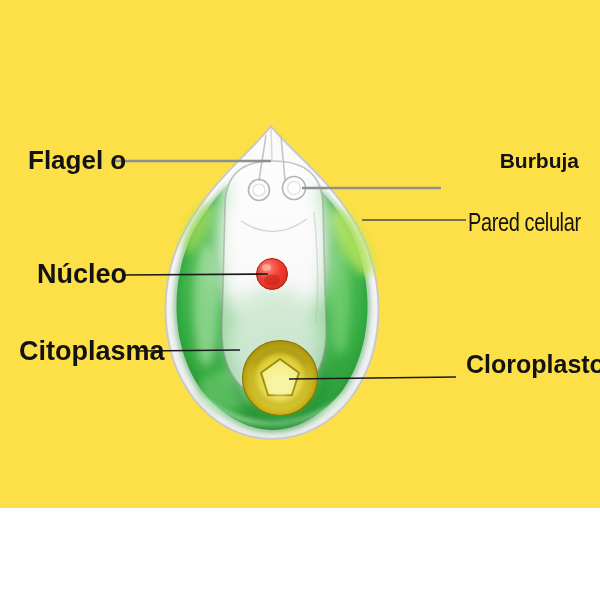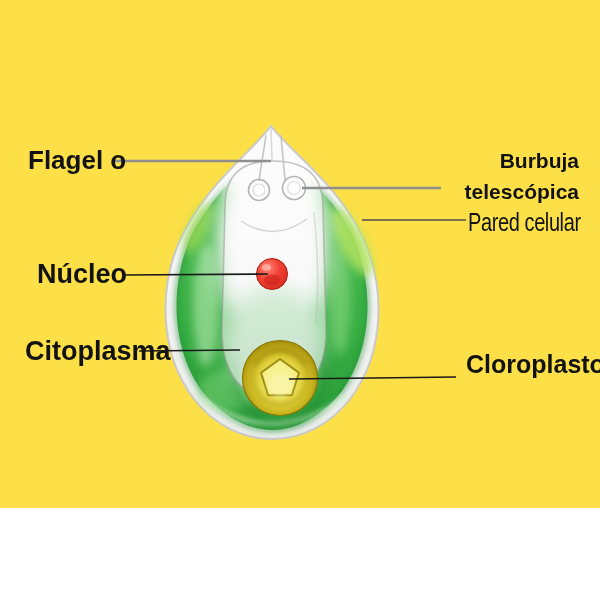--- a/index.html
+++ b/index.html
@@ -16,21 +16,21 @@
     position:absolute;
     font-weight:600;
     color:#121212;
     white-space:nowrap;
     line-height:1.0;
   }
   .lbl-flagelo{left:28px;top:147px;font-size:26px;}
   .lbl-burbuja{right:21px;top:145px;font-size:21px;text-align:right;line-height:31px;}
   .lbl-pared{left:468px;top:210px;font-size:25px;font-weight:400;transform:scaleX(0.8);transform-origin:left center;letter-spacing:-0.5px;}
   .lbl-nucleo{left:37px;top:261px;font-size:27px;}
-  .lbl-citoplasma{left:25px;top:338px;font-size:27px;}
+  .lbl-citoplasma{left:19px;top:338px;font-size:27px;}
   .lbl-cloroplasto{left:466px;top:349px;font-size:25px;line-height:30px;}
   .label span{display:block;}
 </style>
 </head>
 <body>
 
 <div class="canvas">
 
   <svg class="art" width="600" height="600" viewBox="0 0 600 600">
     <defs>
@@ -120,21 +120,20 @@
       <line x1="123" y1="275" x2="268" y2="274" stroke-width="1.7" stroke="#1a1a1a"></line>
       <line x1="139" y1="351" x2="240" y2="350" stroke-width="1.7" stroke="#1a1a1a"></line>
       <line x1="289" y1="379" x2="456" y2="377" stroke-width="1.4" stroke="#1a1a1a"></line>
     </g>
   </svg>
 
   <div class="label lbl-flagelo">Flagel o</div>
 
   <div class="label lbl-burbuja">
     <span>Burbuja</span>
-    <span>telescópica</span>
   </div>
 
   <div class="label lbl-pared">Pared celular</div>
 
   <div class="label lbl-nucleo">Núcleo</div>
 
   <div class="label lbl-citoplasma">Citoplasma</div>
 
   <div class="label lbl-cloroplasto">
     <span>Cloroplasto</span>

